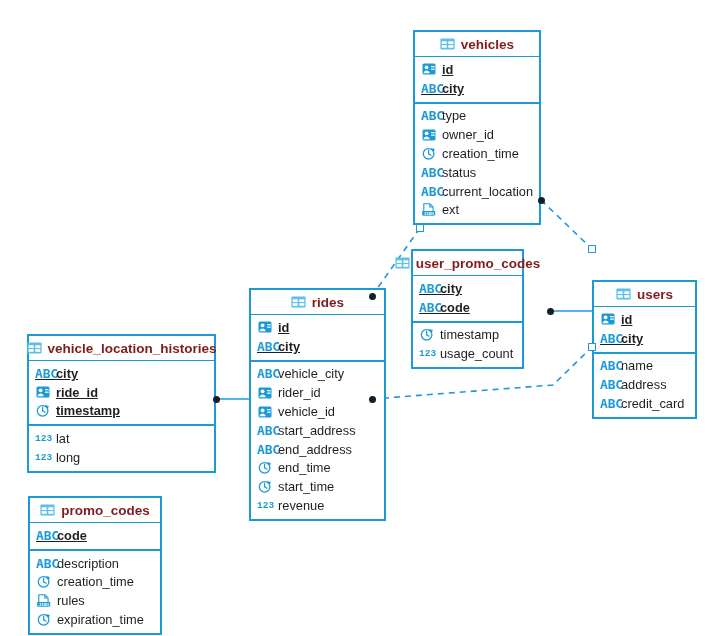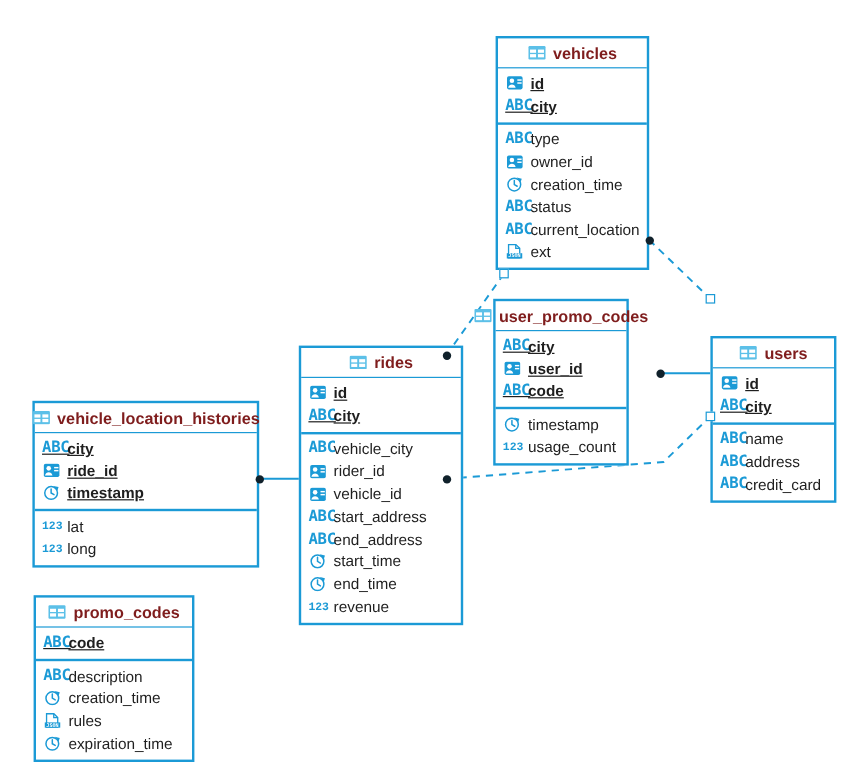--- a/index.html
+++ b/index.html
@@ -145,34 +145,20 @@
           </svg>
         </span>
         <span>user_promo_codes</span>
       </div>
       <div class="tbl-section sec-pk">
         <div class="field pk">
           <span class="abc">ABC</span>
           <span>city</span>
         </div>
         <div class="field pk">
-          <span style="display: inline-flex; width: 15px; justify-content: center;">
-            <span class="ic">
-              <svg width="14" height="12" viewBox="0 0 14 12">
-                <rect x="0.5" y="0.5" width="13" height="11" rx="1.5" fill="#1b9ad6"></rect>
-                <circle cx="4.6" cy="4.3" r="1.9" fill="#ffffff"></circle>
-                <path d="M1.5 10.2c0.4-1.9 1.7-2.7 3.1-2.7s2.7 0.8 3.1 2.7z" fill="#ffffff"></path>
-                <rect x="9.1" y="3.1" width="3.6" height="1.2" fill="#ffffff"></rect>
-                <rect x="9.1" y="5.6" width="3.6" height="1.2" fill="#ffffff"></rect>
-              </svg>
-            </span>
-          </span>
-          <span>user_id</span>
-        </div>
-        <div class="field pk">
           <span class="abc">ABC</span>
           <span>code</span>
         </div>
       </div>
       <div class="tbl-section">
         <div class="field">
           <span style="display: inline-flex; width: 15px; justify-content: center;">
             <span class="ic">
               <svg width="14" height="13" viewBox="0 0 14 13">
                 <circle cx="6.6" cy="6.8" r="5.3" fill="none" stroke="#1b9ad6" stroke-width="1.25"></circle>
@@ -314,33 +300,33 @@
         <div class="field">
           <span style="display: inline-flex; width: 15px; justify-content: center;">
             <span class="ic">
               <svg width="14" height="13" viewBox="0 0 14 13">
                 <circle cx="6.6" cy="6.8" r="5.3" fill="none" stroke="#1b9ad6" stroke-width="1.25"></circle>
                 <path d="M6.6 3.4V6.8L9.0 8.2" fill="none" stroke="#1b9ad6" stroke-width="1.25" stroke-linecap="round"></path>
                 <path d="M8.6 0.9l4.2 1.0-1.0 3.0z" fill="#1b9ad6"></path>
               </svg>
             </span>
           </span>
+          <span>end_time</span>
+        </div>
+        <div class="field">
+          <span style="display: inline-flex; width: 15px; justify-content: center;">
+            <span class="ic">
+              <svg width="14" height="13" viewBox="0 0 14 13">
+                <circle cx="6.6" cy="6.8" r="5.3" fill="none" stroke="#1b9ad6" stroke-width="1.25"></circle>
+                <path d="M6.6 3.4V6.8L9.0 8.2" fill="none" stroke="#1b9ad6" stroke-width="1.25" stroke-linecap="round"></path>
+                <path d="M8.6 0.9l4.2 1.0-1.0 3.0z" fill="#1b9ad6"></path>
+              </svg>
+            </span>
+          </span>
           <span>start_time</span>
-        </div>
-        <div class="field">
-          <span style="display: inline-flex; width: 15px; justify-content: center;">
-            <span class="ic">
-              <svg width="14" height="13" viewBox="0 0 14 13">
-                <circle cx="6.6" cy="6.8" r="5.3" fill="none" stroke="#1b9ad6" stroke-width="1.25"></circle>
-                <path d="M6.6 3.4V6.8L9.0 8.2" fill="none" stroke="#1b9ad6" stroke-width="1.25" stroke-linecap="round"></path>
-                <path d="M8.6 0.9l4.2 1.0-1.0 3.0z" fill="#1b9ad6"></path>
-              </svg>
-            </span>
-          </span>
-          <span>end_time</span>
         </div>
         <div class="field">
           <span class="num123">123</span>
           <span>revenue</span>
         </div>
       </div>
     </div>
     <div class="table-box" style="left: 27px; top: 334px; width: 189px;">
       <div class="tbl-header">
         <span class="ic">

